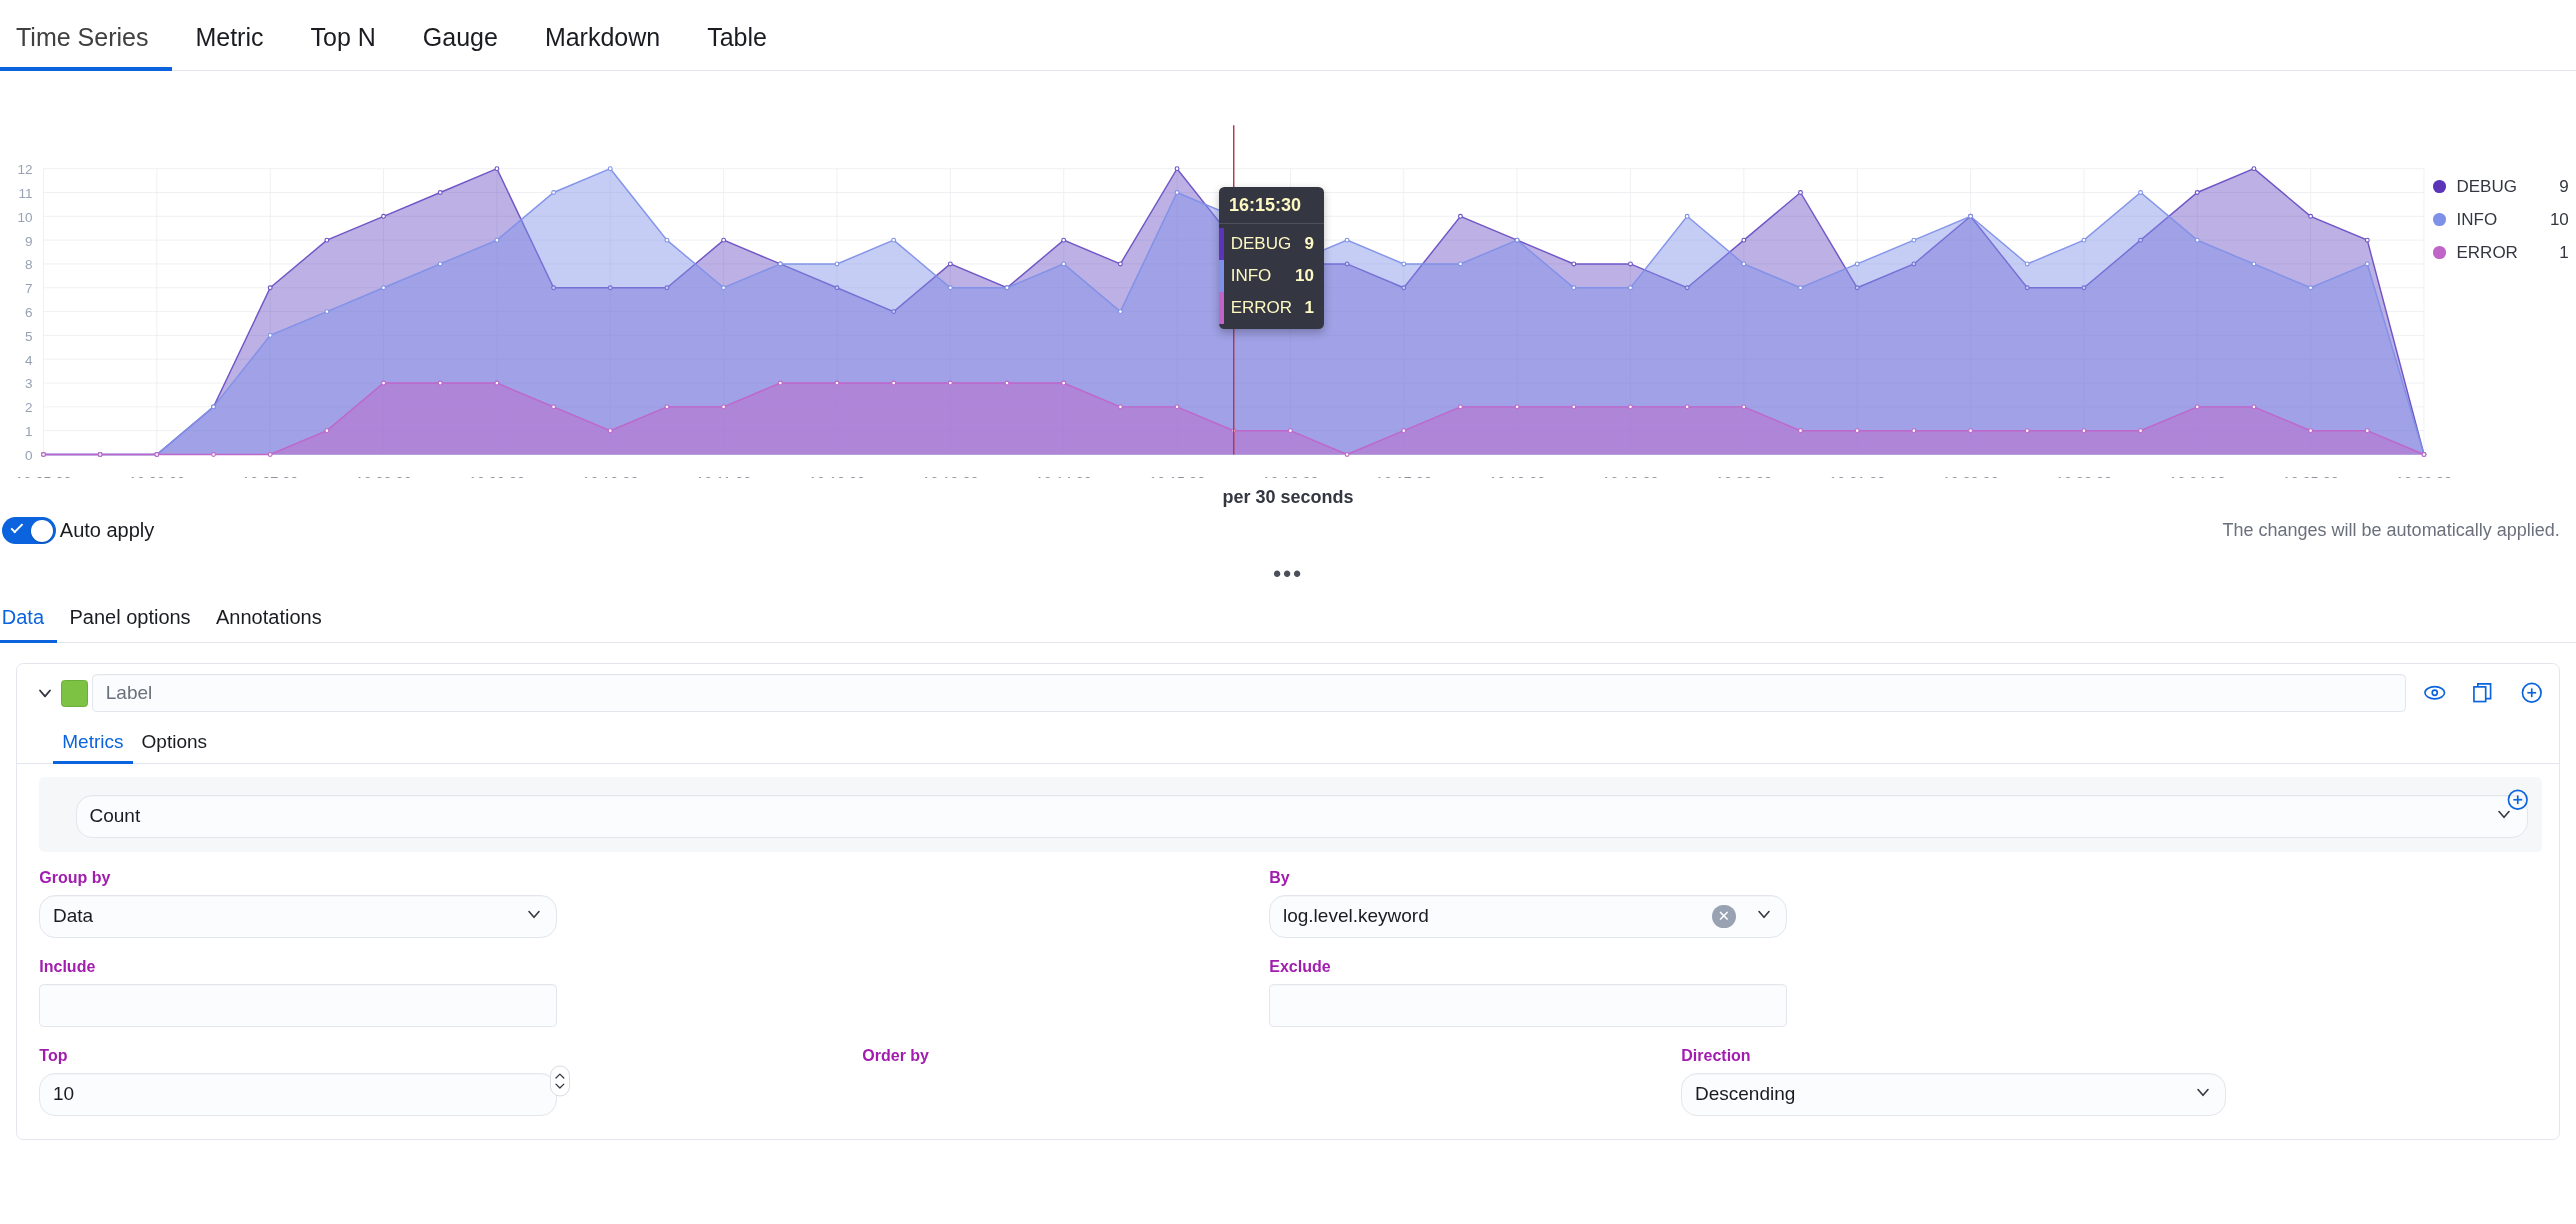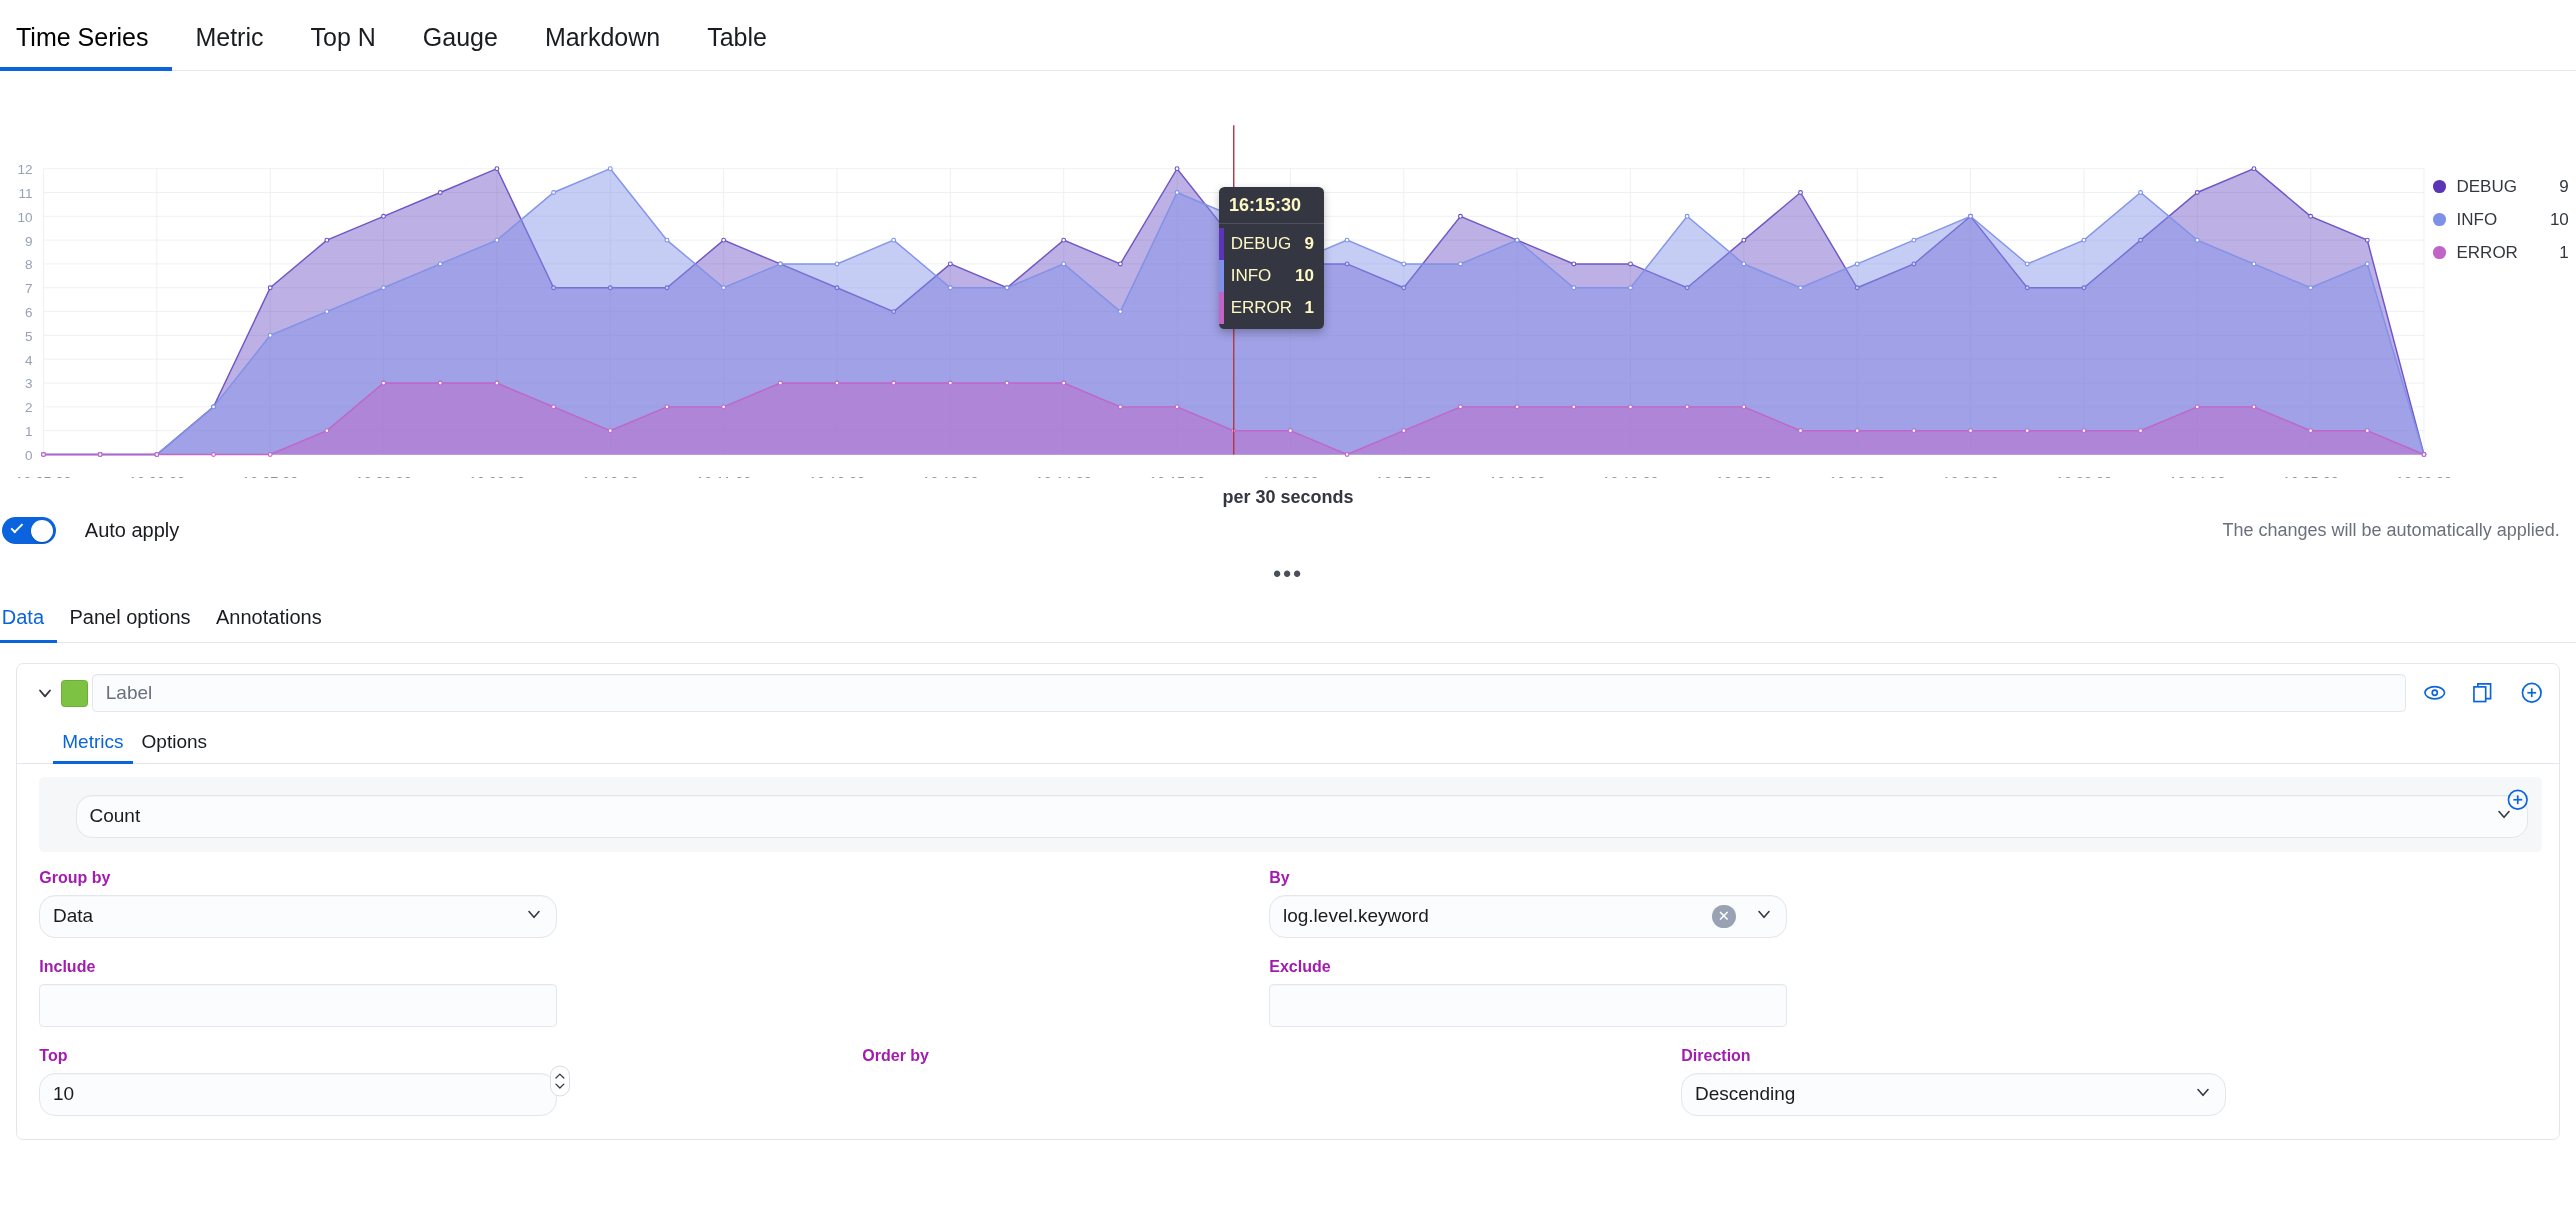--- a/index.html
+++ b/index.html
@@ -21,21 +21,21 @@
     padding:0 0 0 0;
   }
   .top-tab{
     font-size:25px; line-height:1;
     color:#1a1c21;
     padding:0 23.5px 20px 23.5px;
     cursor:pointer;
     position:relative;
     white-space:nowrap;
   }
-  .top-tab.active{ color:#000000;padding-left:16px; }
+  .top-tab.active{ color:#404040;padding-left:16px; }
   .top-tab.active:after{
     content:""; position:absolute; left:0; right:0; bottom:-0.9px;
     height:3.6px; background:#0b64dd;
   }
 
   
   .chart-wrap{
     position:relative;
     height:434px;
     background:#fff;
@@ -110,21 +110,21 @@
     position:absolute; top:2.7px; right:2.7px;
     width:22px;height:22px;border-radius:50%;background:#fff;
     box-shadow:0 0.9px 1.8px rgba(0,0,0,.25);
   }
   .switch .tick{
     position:absolute; left:9px; top:7.2px;
     width:11.8px;height:6.3px;
     border-left:2.3px solid #fff; border-bottom:2.3px solid #fff;
     transform:rotate(-45deg);
   }
-  .apply-label{ font-size:20px; margin-left:29px; color:#1a1c21; }
+  .apply-label{ font-size:20px; margin-left:4px; color:#1a1c21; }
   .apply-note{ margin-left:auto; font-size:18px; color:#6a717d; }
 
   .dots-row{
     height:38px; display:flex; align-items:center; justify-content:center;
   }
   .dots{ font-size:23.5px; color:#4b4f5a; letter-spacing:1.8px; line-height:1; cursor:pointer;}
 
   
   .sub-tabs{
     display:flex; align-items:flex-end;

